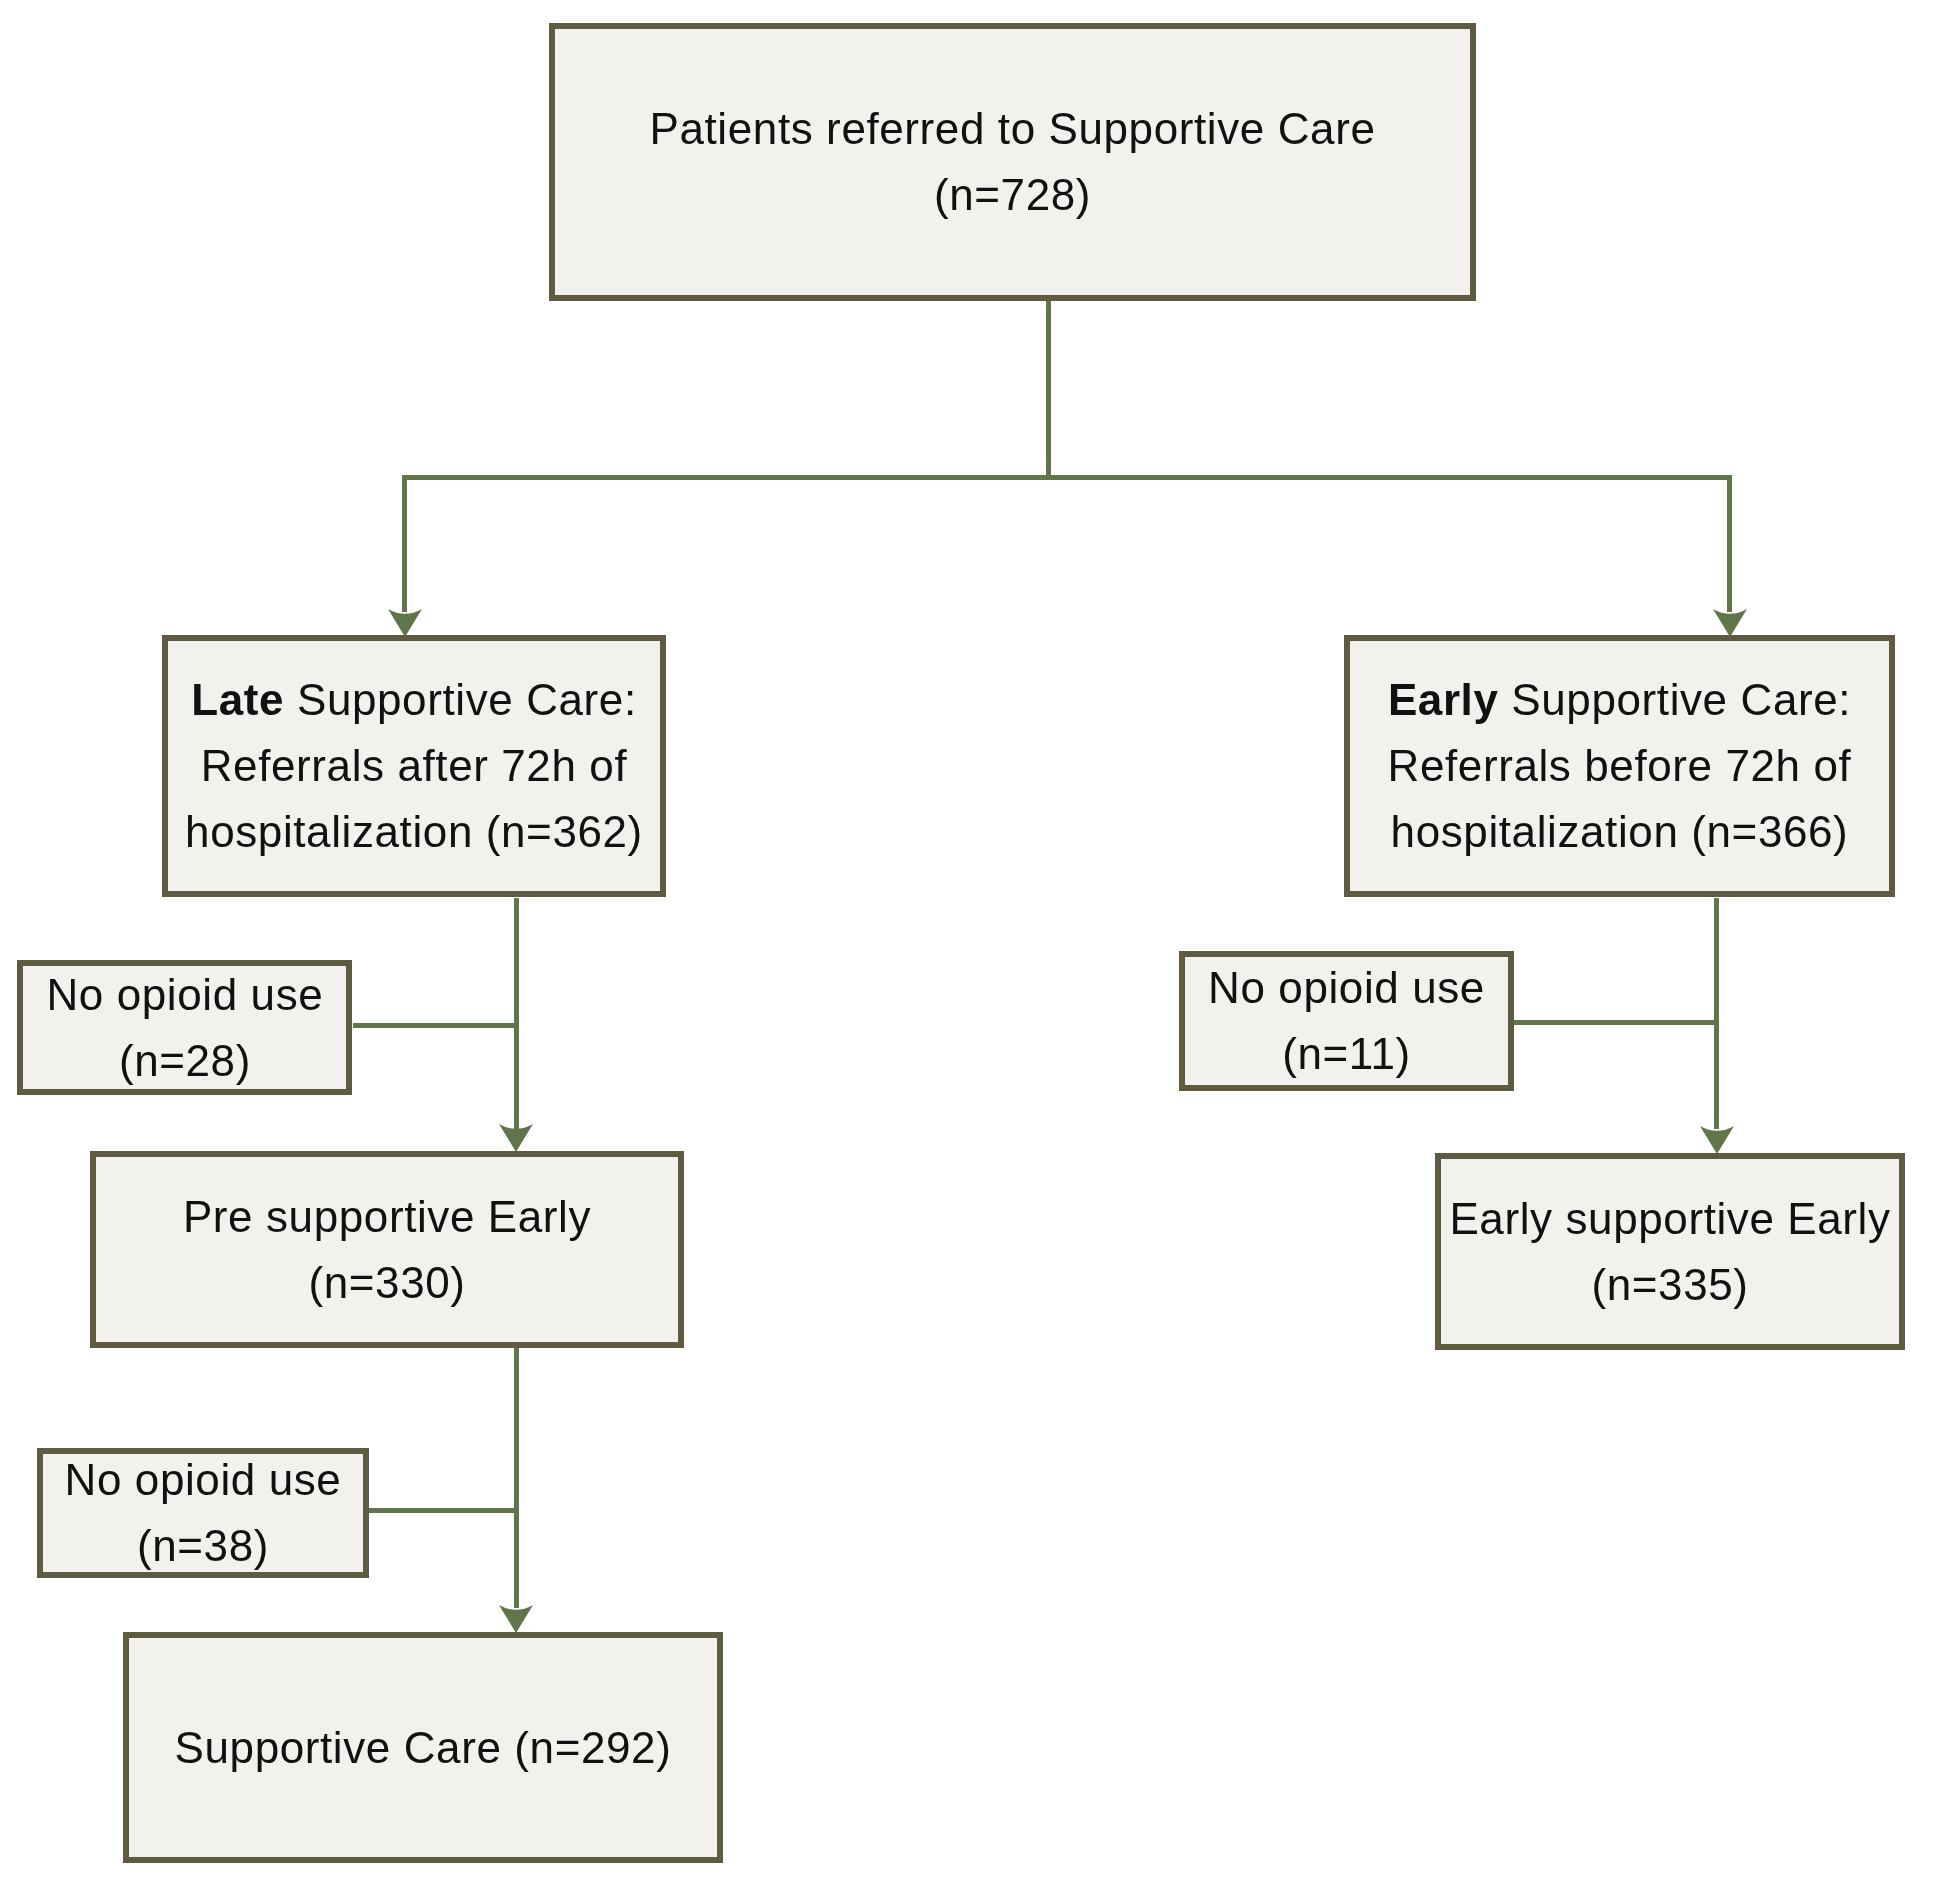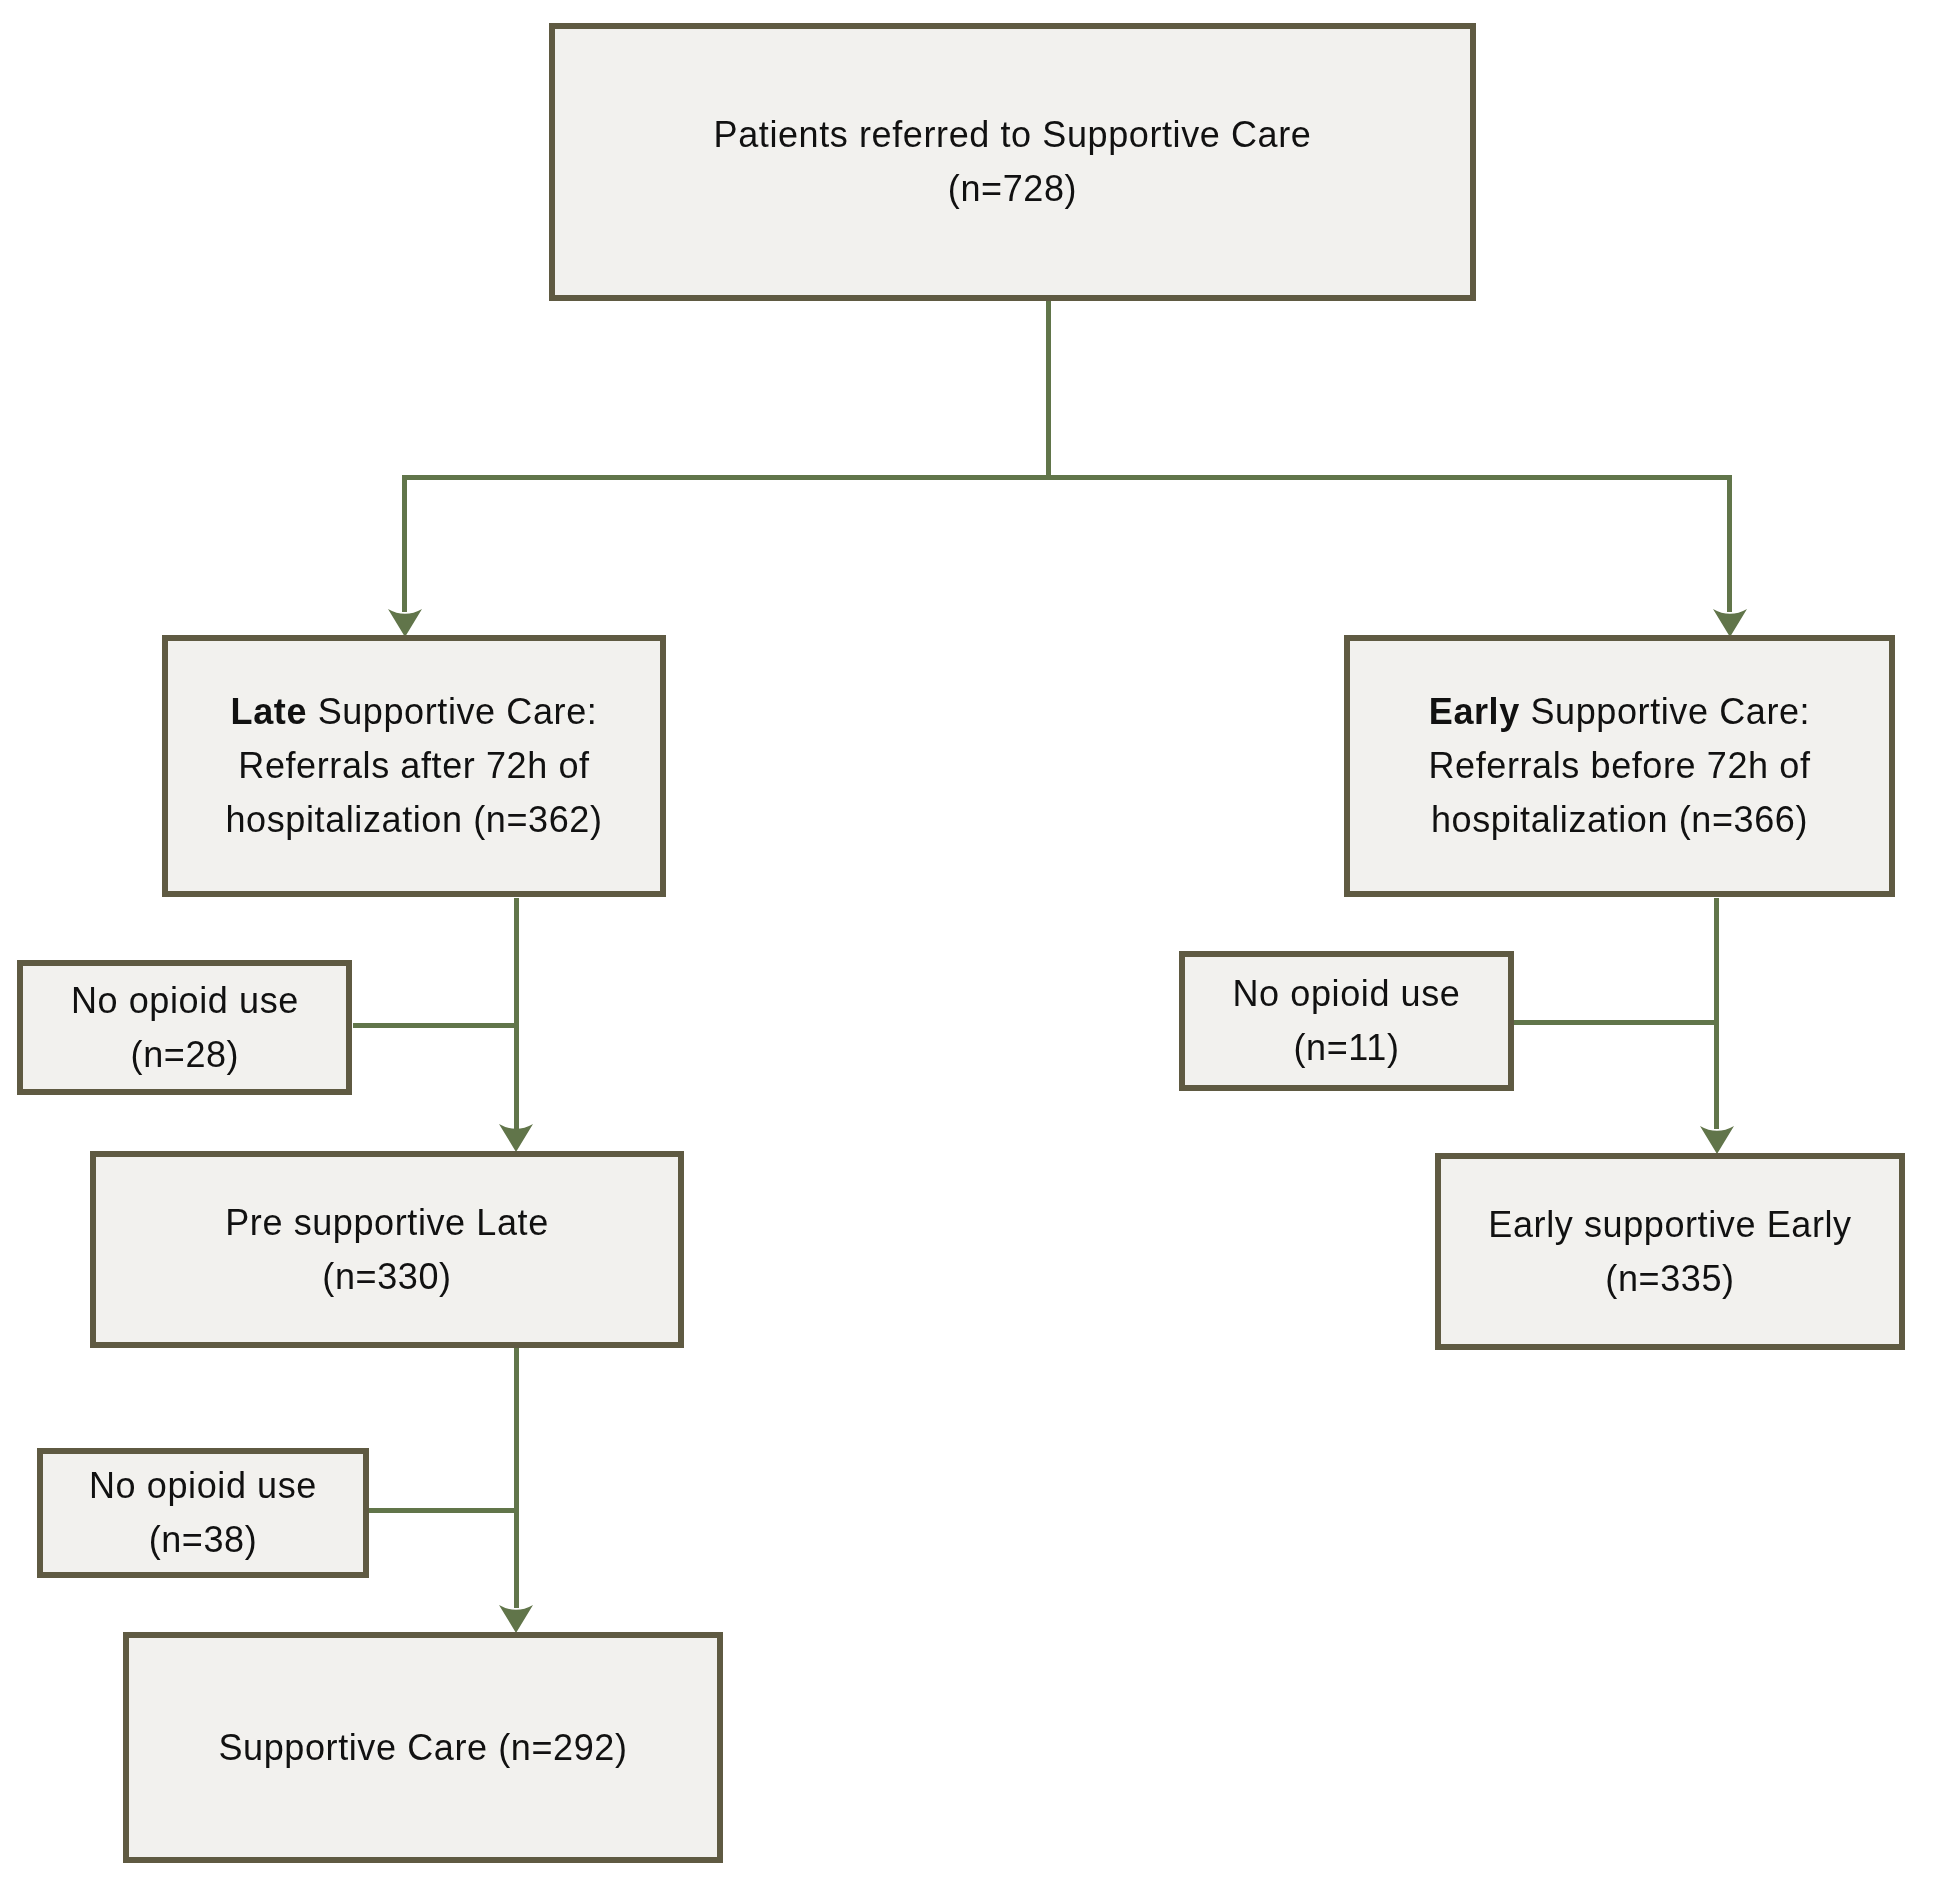--- a/index.html
+++ b/index.html
@@ -19,21 +19,21 @@
   }
   .box{
     position:absolute;
     box-sizing:border-box;
     background:var(--box-fill);
     border:6px solid var(--box-border);
     display:flex;
     align-items:center;
     justify-content:center;
     text-align:center;
-    font-size:36px;
+    font-size:44px;
     line-height:1.5;
     letter-spacing:0.6px;
   }
   .box .b{font-weight:bold;}
   .line{
     position:absolute;
     background:var(--connector);
   }
   .arrow{
     position:absolute;
@@ -110,21 +110,21 @@
 
   <div class="box" style="left:17.4px;top:960px;width:335px;height:135px;">
     <div>
       <div>No opioid use</div>
       <div>(n=28)</div>
     </div>
   </div>
 
   <div class="box" style="left:90px;top:1151px;width:594px;height:197px;">
     <div>
-      <div>Pre supportive Late</div>
+      <div>Pre supportive Early</div>
       <div>(n=330)</div>
     </div>
   </div>
 
   <div class="box" style="left:37px;top:1448px;width:332px;height:130px;">
     <div>
       <div>No opioid use</div>
       <div>(n=38)</div>
     </div>
   </div>

